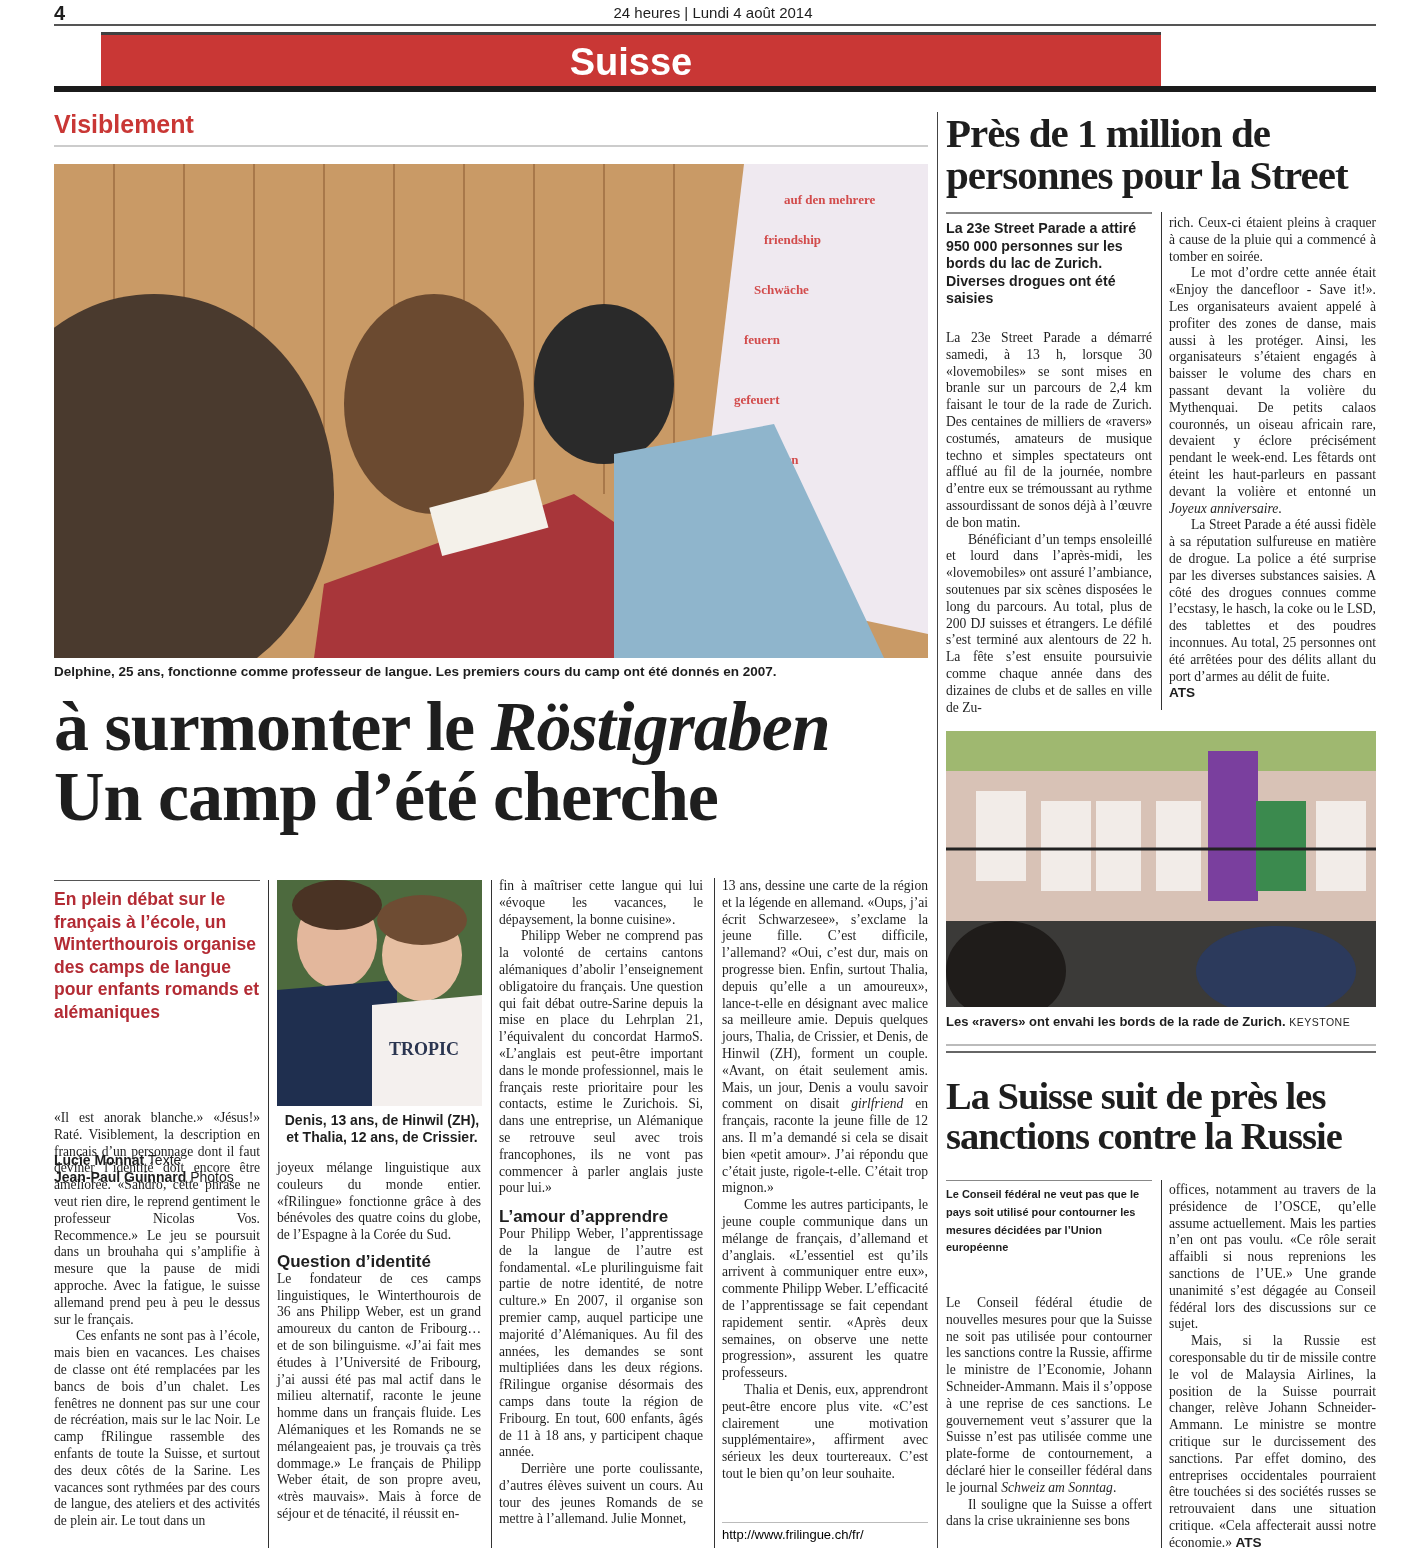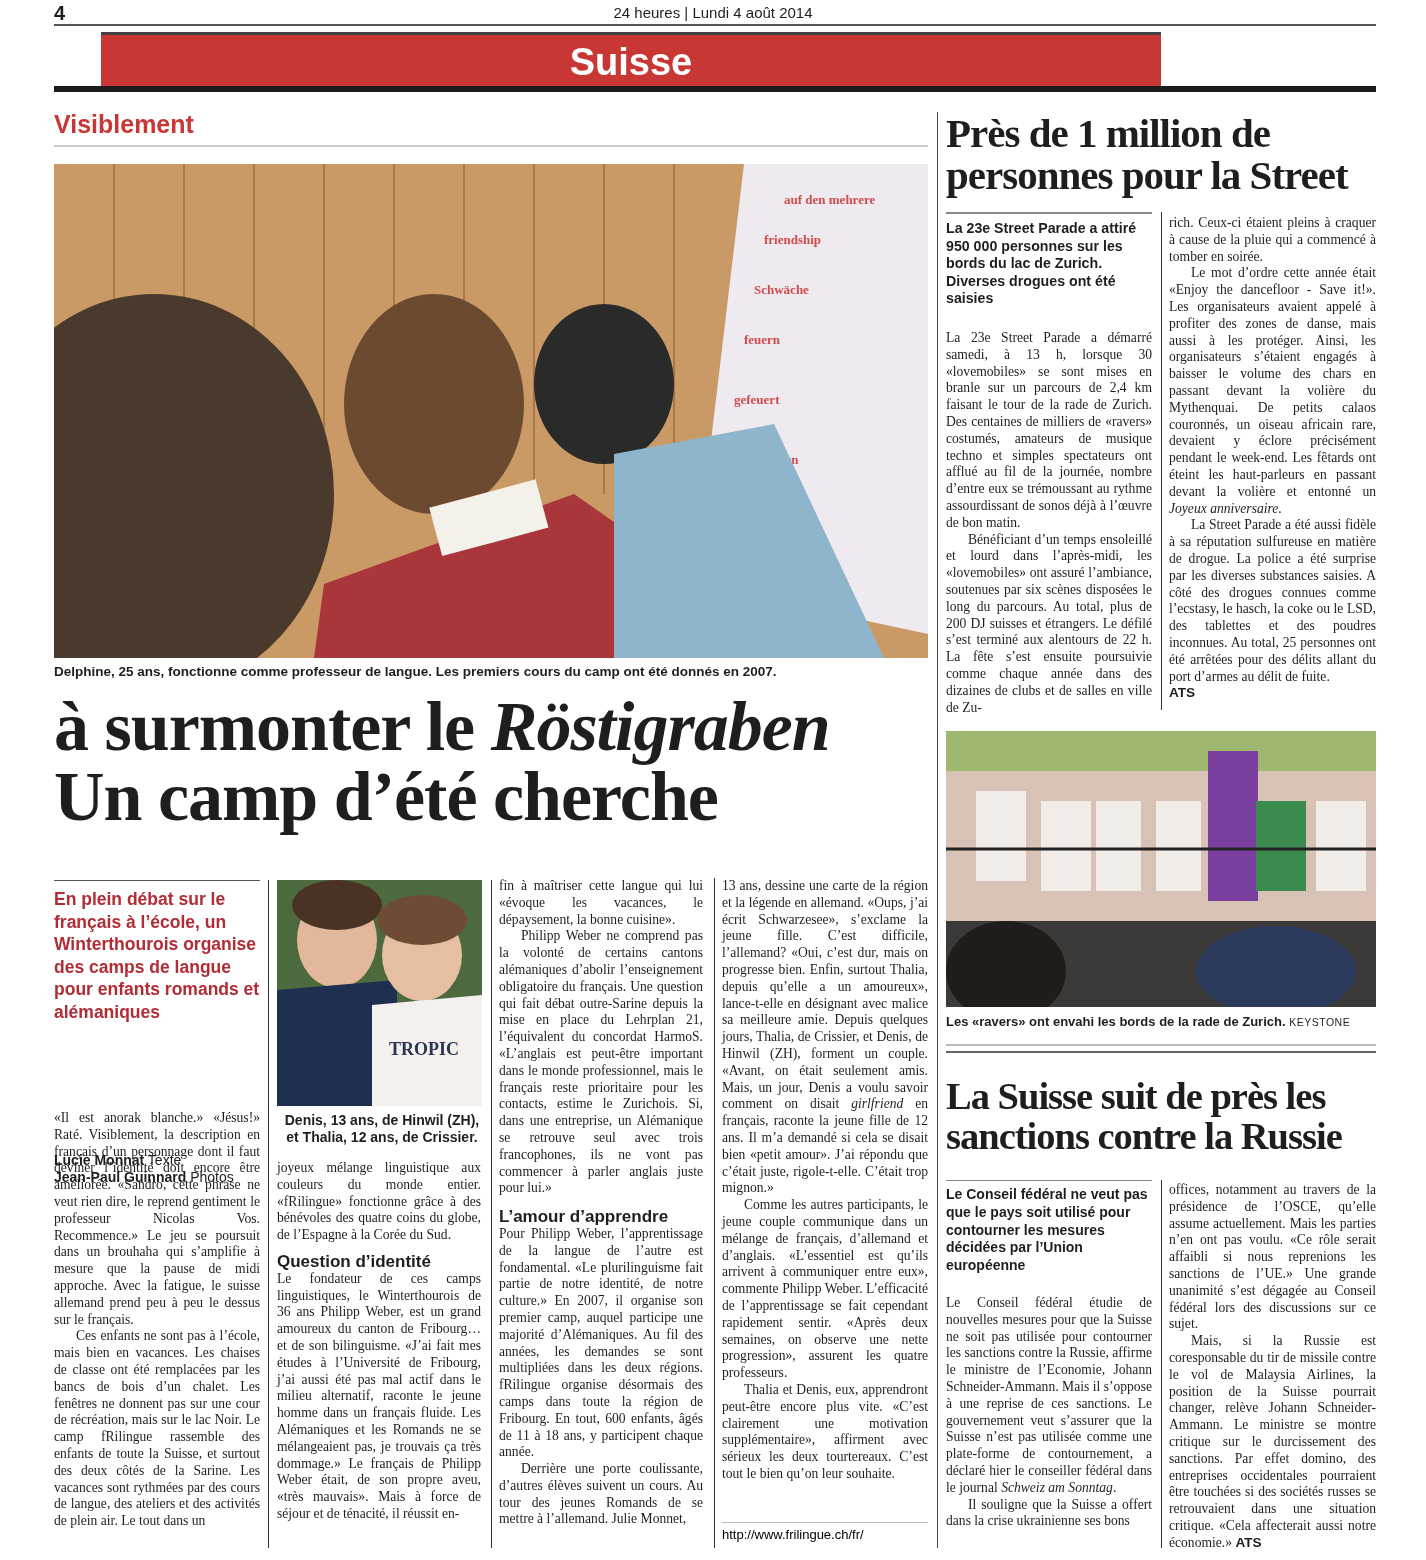--- a/index.html
+++ b/index.html
@@ -168,21 +168,21 @@
   </svg>
 </div>
 <div class="abs caption" style="left:946px;top:1014px;width:440px;font-size:13px;">
   <span>Les «ravers» ont envahi les bords de la rade de Zurich.</span> <span style="font-weight:normal;font-size:10.5px;letter-spacing:0.5px;text-align:center;">KEYSTONE</span>
 </div>
 <div class="abs" style="left:946px;top:1044px;width:430px;height:2px;background:#bbb;"></div>
 <div class="abs" style="left:946px;top:1051px;width:430px;height:2px;background:#666;"></div>
 
 <div class="abs headline" style="left:946px;top:1076px;width:440px;font-size:38.5px;line-height:40px;">La Suisse suit de près les sanctions contre la Russie</div>
 <div class="abs" style="left:946px;top:1180px;width:206px;height:1px;background:#888;"></div>
-<div class="abs lede" style="left:946px;top:1186px;width:210px;font-size:14px;line-height:17.8px;">Le Conseil fédéral ne veut pas que le pays soit utilisé pour contourner les mesures décidées par l’Union européenne</div>
+<div class="abs lede" style="left:946px;top:1186px;width:210px;font-size:11px;line-height:17.8px;">Le Conseil fédéral ne veut pas que le pays soit utilisé pour contourner les mesures décidées par l’Union européenne</div>
 <div class="abs body" style="left:946px;top:1295px;width:206px;">
   <p><span>Le Conseil fédéral étudie de nouvelles mesures pour que la Suisse ne soit pas utilisée pour contourner les sanctions contre la Russie, affirme le ministre de l’Economie, Johann Schneider-Ammann. Mais il s’oppose à une reprise de ces sanctions. Le gouvernement veut s’assurer que la Suisse n’est pas utilisée comme une plate-forme de contournement, a déclaré hier le conseiller fédéral dans le journal </span><i>Schweiz am Sonntag</i><span>.</span></p>
   <p class="ind">Il souligne que la Suisse a offert dans la crise ukrainienne ses bons</p>
 </div>
 <div class="abs vrule" style="left:1161px;top:1180px;height:368px;"></div>
 <div class="abs body" style="left:1169px;top:1182px;width:207px;">
   <p>offices, notamment au travers de la présidence de l’OSCE, qu’elle assume actuellement. Mais les parties n’en ont pas voulu. «Ce rôle serait affaibli si nous reprenions les sanctions de l’UE.» Une grande unanimité s’est dégagée au Conseil fédéral lors des discussions sur ce sujet.</p>
   <p class="ind"><span>Mais, si la Russie est coresponsable du tir de missile contre le vol de Malaysia Airlines, la position de la Suisse pourrait changer, relève Johann Schneider-Ammann. Le ministre se montre critique sur le durcissement des sanctions. Par effet domino, des entreprises occidentales pourraient être touchées si des sociétés russes se retrouvaient dans une situation critique. «Cela affecterait aussi notre économie.» </span><span class="sig">ATS</span></p>
 </div>
 

